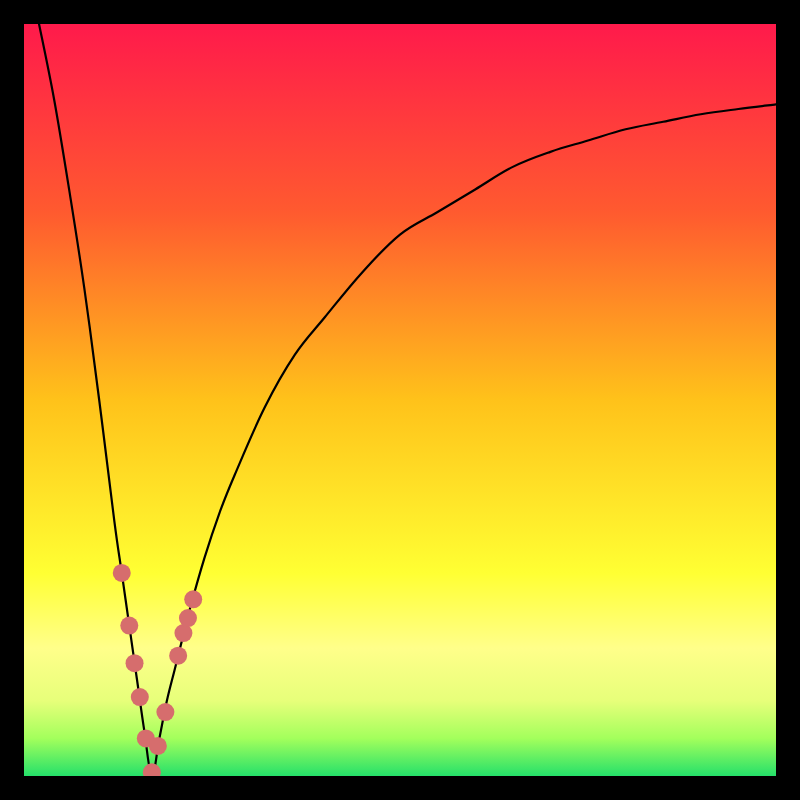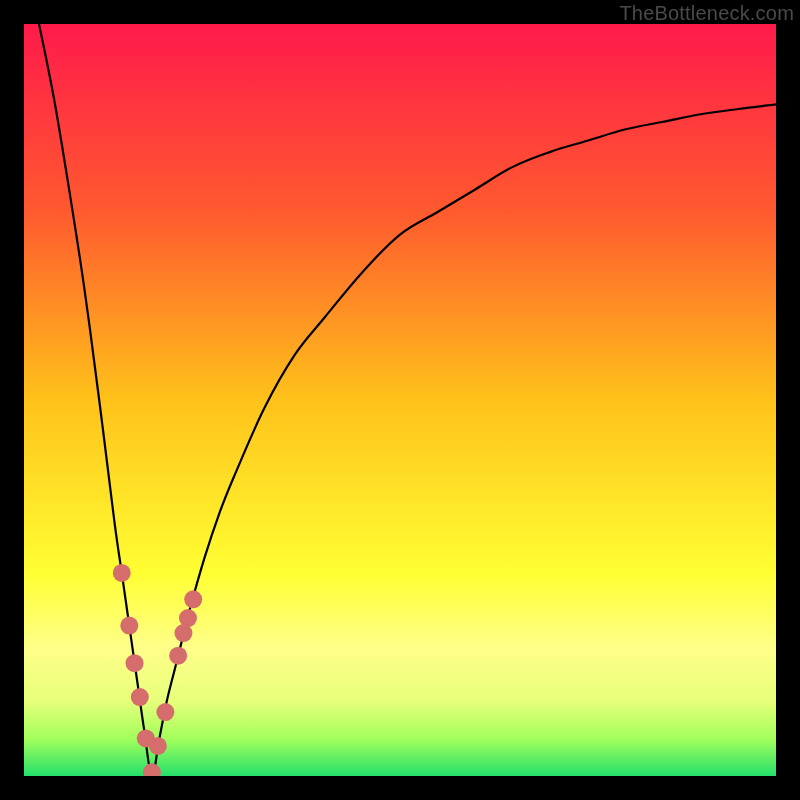--- a/index.html
+++ b/index.html
@@ -35,21 +35,20 @@
     font-size: 20px;
     font-weight: 500;
     letter-spacing: 0.2px;
     user-select: none;
   }
 </style>
 </head>
 <body>
 
 <div class="outer">
-  <div class="watermark">TheBottleneck.com</div>
   <div class="plot">
     <svg id="chart-svg" width="752" height="752" viewBox="0 0 752 752">
       <defs>
         <linearGradient id="bg-grad" x1="0" y1="0" x2="0" y2="1">
             <stop offset="0%" stop-color="#ff1a4b"></stop>
             <stop offset="25%" stop-color="#ff5a2f"></stop>
             <stop offset="50%" stop-color="#ffc21a"></stop>
             <stop offset="73%" stop-color="#ffff33"></stop>
             <stop offset="83%" stop-color="#ffff8a"></stop>
             <stop offset="90%" stop-color="#e7ff7a"></stop>

